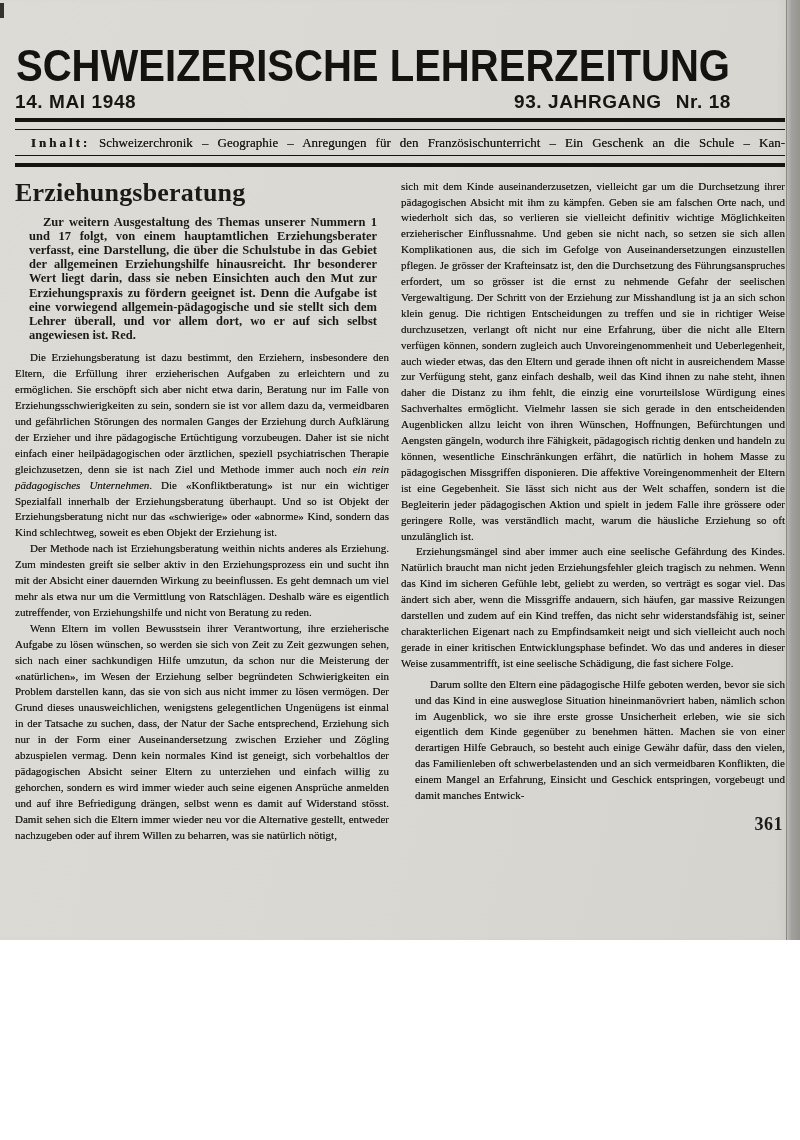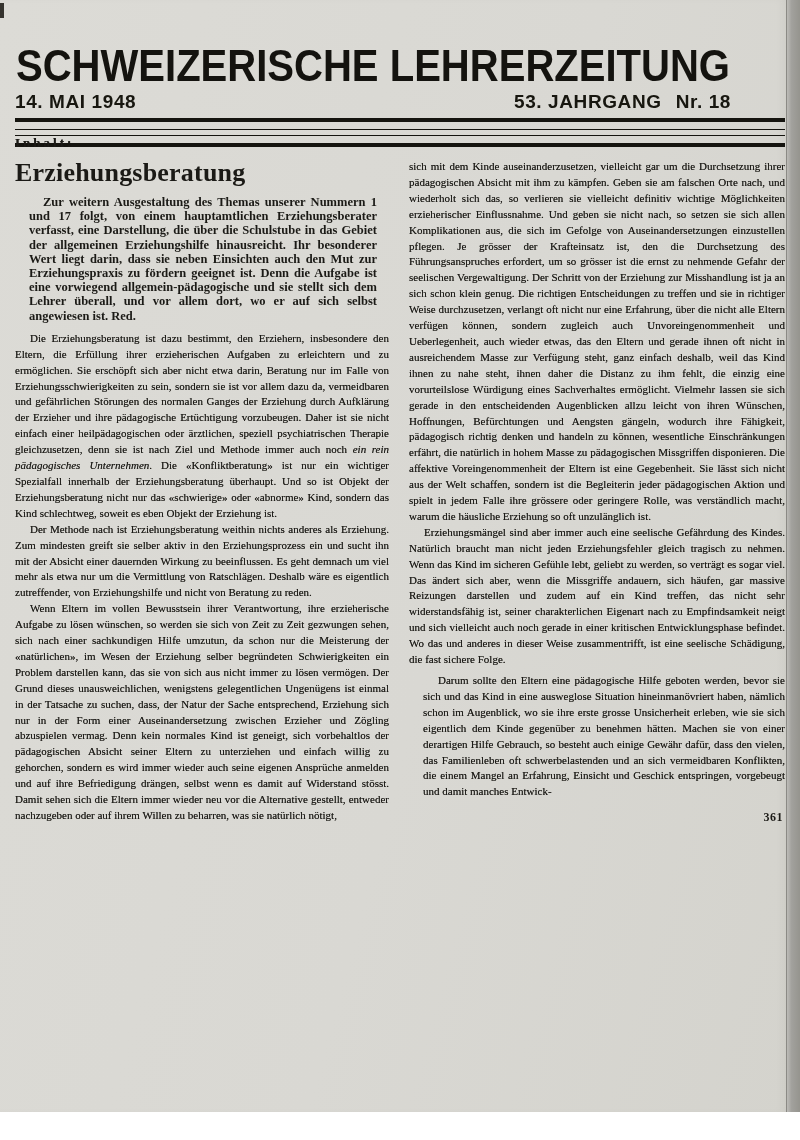--- a/index.html
+++ b/index.html
@@ -1,18 +1,18 @@
 <!DOCTYPE html>
 <html lang="de"><head>
 <meta charset="utf-8">
 <style>
   html,body { margin:0; padding:0; }
   .page {
     position:relative;
-    width:800px; height:1112px;
+    width:800px; height:940px;
     background:linear-gradient(105deg,#dcdbd6 0%,#d9d8d3 55%,#d4d3cd 100%);
     box-shadow: inset -20px 0 16px -14px rgba(60,58,52,0.30);
     overflow:hidden;
     color:#1b1a16;
     font-family:"Liberation Serif", serif;
   }
   .edge {
     position:absolute; right:0; top:0; width:13px; height:100%;
     background:linear-gradient(to right,#bdbcb8 0%,#a2a19d 35%,#95948e 100%);
     border-left:1px solid #8b8a85;
@@ -41,26 +41,26 @@
   .rule { height:7px; margin-top:5px; }
   .rule-top { border-top:4px solid #15140f; border-bottom:1px solid #15140f; }
   .rule-bottom { border-top:1px solid #15140f; border-bottom:4px solid #15140f; margin-top:4px; }
 
   
   .toc {
     position:relative; padding-left:84px; margin-top:5px;
     font-size:13px; line-height:15.6px;
     text-shadow:0 0 0.3px rgba(27,26,22,0.8);
   }
-  .toc-label { position:absolute; left:0; top:0; font-weight:bold; letter-spacing:3px; }
+  .toc-label { position:absolute; left:16px; top:0; font-weight:bold; letter-spacing:3px; }
   .jl { text-align:justify; text-align-last:justify; }
   .toc-bold { font-weight:bold; }
 
   
-  .columns { display:flex; gap:20px; margin-top:12px; }
+  .columns { display:flex; gap:12px; margin-top:12px; }
   .col-left { width:374px; }
   .col-right { flex:1; }
 
   h1.article-title {
     font-weight:bold; font-size:26px; line-height:28px;
     margin:0 0 8px 0; letter-spacing:0.2px;
   }
   .note {
     font-weight:bold; font-size:12.5px; line-height:14.2px;
     margin:0 12px 8px 14px; text-align:justify; text-indent:14px;
@@ -68,48 +68,49 @@
   .col p.body {
     font-size:11px; line-height:15.9px;
     text-align:justify; text-indent:15px; margin:0;
     hyphens:auto;
     text-shadow:0 0 0.3px rgba(27,26,22,0.7);
   }
   .col p.noindent { text-indent:0; }
   .col p.sp { margin-top:5px;margin-left:14px; }
   .ital { font-style:italic; }
   .pagenum {
-    text-align:right; font-weight:bold; font-size:12px;
+    text-align:right; font-weight:bold; font-size:18px;
     margin-top:10px; padding-right:2px; letter-spacing:0.5px;
   }
 </style>
 </head>
 <body>
 
 <div class="page">
   <div class="edge"></div>
   <div class="nick"></div>
 
   <div class="content">
 
     <svg class="masthead" width="718" height="42">
       <text x="1" y="35" textLength="714" lengthAdjust="spacingAndGlyphs">SCHWEIZERISCHE LEHRERZEITUNG</text>
     </svg>
 
     <div class="daterow">
       <span>14. MAI 1948</span>
       <span>
-        <span>53. JAHRGANG</span><span class="nr">Nr. 18</span>
+        <span>93. JAHRGANG</span><span class="nr">Nr. 18</span>
       </span>
     </div>
 
     <div class="rule rule-top"></div>
 
     <div class="toc">
       <span class="toc-label">Inhalt:</span>
+      <div class="jl">Schweizerchronik – Geographie – Anregungen für den Französischunterricht – Ein Geschenk an die Schule – Kan-</div>
     </div>
 
     <div class="rule rule-bottom"></div>
 
     <div class="columns">
 
       <div class="col col-left">
         <h1 class="article-title">Erziehungsberatung</h1>
         <p class="note">Zur weitern Ausgestaltung des Themas unserer Nummern 1 und 17 folgt, von einem hauptamtlichen Erziehungsberater verfasst, eine Darstellung, die über die Schulstube in das Gebiet der allgemeinen Erziehungshilfe hinausreicht. Ihr besonderer Wert liegt darin, dass sie neben Einsichten auch den Mut zur Erziehungspraxis zu fördern geeignet ist. Denn die Aufgabe ist eine vorwiegend allgemein-pädagogische und sie stellt sich dem Lehrer überall, und vor allem dort, wo er auf sich selbst angewiesen ist. Red.</p>
         <p class="body"><span>Die Erziehungsberatung ist dazu bestimmt, den Erziehern, insbesondere den Eltern, die Erfüllung ihrer erzieherischen Aufgaben zu erleichtern und zu ermöglichen. Sie erschöpft sich aber nicht etwa darin, Beratung nur im Falle von Erziehungsschwierigkeiten zu sein, sondern sie ist vor allem dazu da, vermeidbaren und gefährlichen Störungen des normalen Ganges der Erziehung durch Aufklärung der Erzieher und ihre pädagogische Ertüchtigung vorzubeugen. Daher ist sie nicht einfach einer heilpädagogischen oder ärztlichen, speziell psychiatrischen Therapie gleichzusetzen, denn sie ist nach Ziel und Methode immer auch noch </span><span class="ital">ein rein pädagogisches Unternehmen</span><span>. Die «Konfliktberatung» ist nur ein wichtiger Spezialfall innerhalb der Erziehungsberatung überhaupt. Und so ist Objekt der Erziehungsberatung nicht nur das «schwierige» oder «abnorme» Kind, sondern das Kind schlechtweg, soweit es eben Objekt der Erziehung ist.</span></p>

